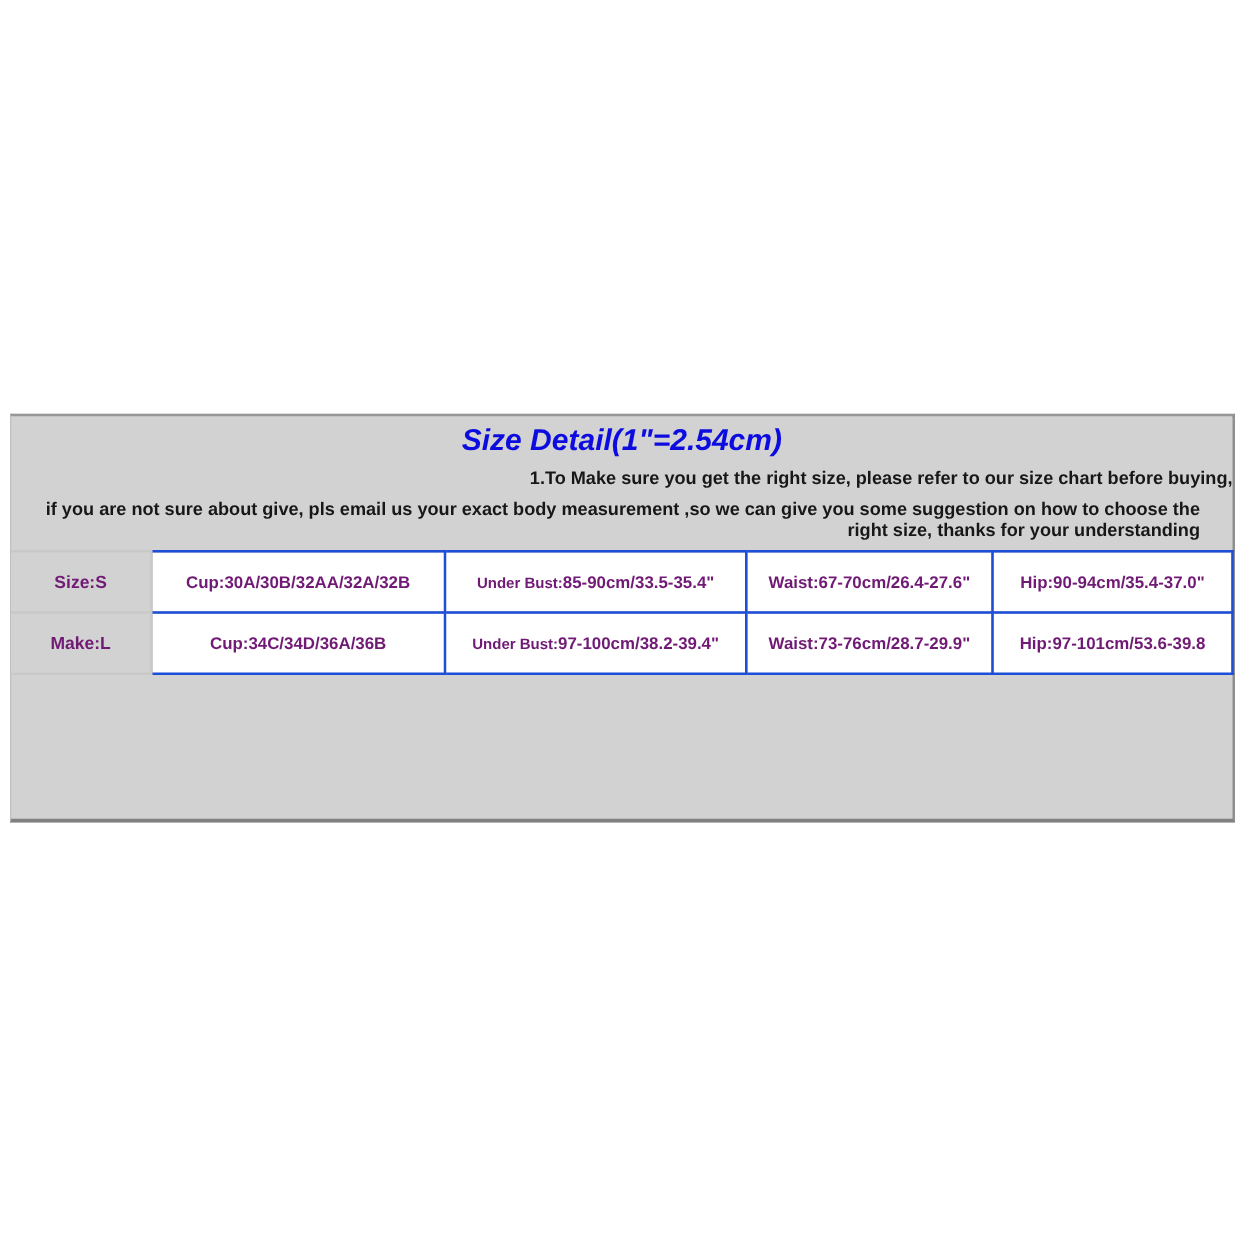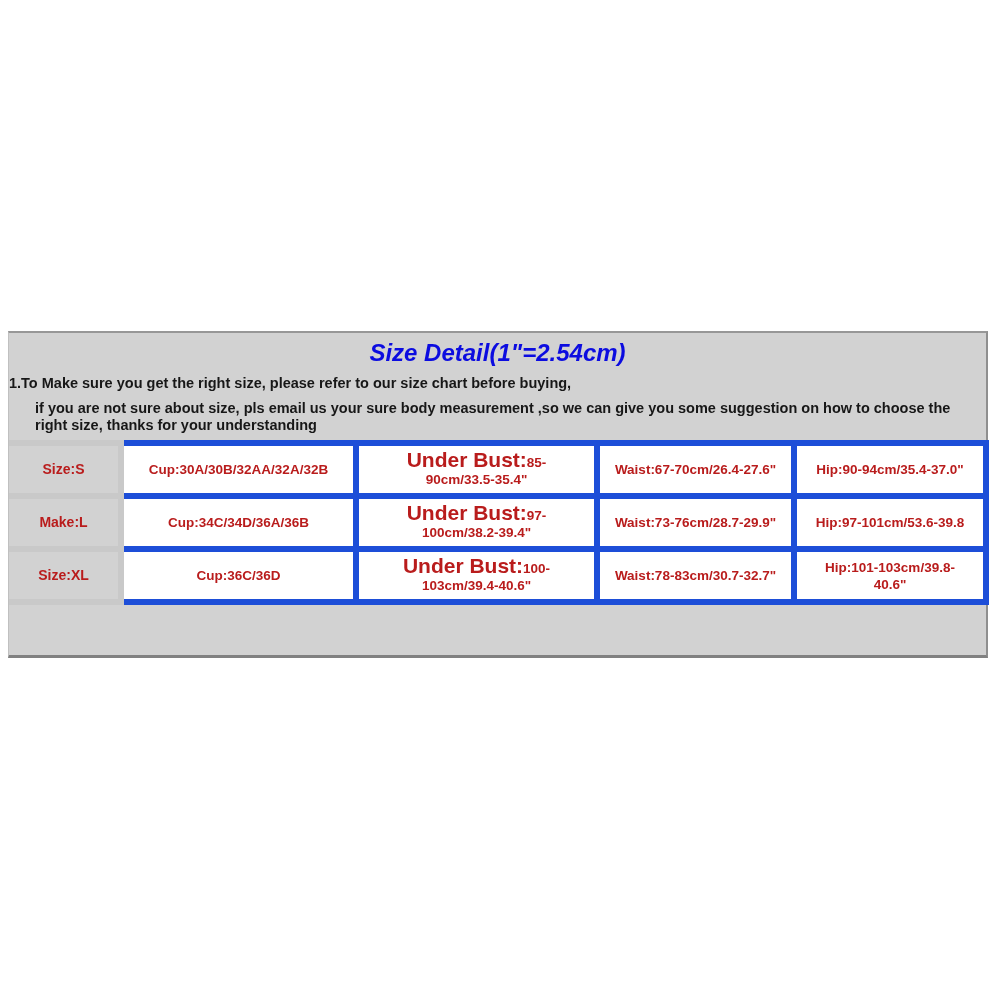--- a/index.html
+++ b/index.html
@@ -32,69 +32,69 @@
   .title {
     margin-top: 6px;
     text-align: center;
     font-size: 24px;
     font-weight: bold;
     font-style: italic;
     color: #0c0ce0;
     letter-spacing: 0px;
   }
   .note {
-    text-align: left;
+    text-align: right;
     font-weight: bold;
     font-size: 14.5px;
     color: #171717;
     line-height: 17px;
   }
   .note1 { margin-top: 8px; }
   .note2 { margin-top: 8px; width: 925px; margin-left: auto; margin-right: auto; }
   .note3 { margin-top: 8px; }
   table.size-table {
     border-collapse: collapse;
     table-layout: fixed;
     width: 977px;
     margin-top: 6px;
   }
   td {
-    border: 6px solid #1d4ed8;
+    border: 2px solid #1d4ed8;
     background: #ffffff;
     text-align: center;
     vertical-align: middle;
     font-weight: bold;
     font-size: 13.5px;
-    color: #b91c1c;
+    color: #701a75;
     height: 47px;
     line-height: 17px;
     padding: 0 6px;
     overflow: hidden;
   }
   td.size-cell {
     background: #d2d2d2;
     border-left: none;
     border-color: #c9c9c9;
     font-size: 14px;
   }
   td.ub-cell { padding: 0 17px; }
   td.waist-cell { padding: 0 14px; }
   td.hip-cell { padding: 0 18px; }
-  .ub-label { font-size: 21px; }
+  .ub-label { font-size: 12px; }
 </style>
 </head>
 <body>
 
 <div class="canvas">
   <div class="panel">
 
     <div class="title" style="color: rgb(12, 12, 224);">Size Detail(1"=2.54cm)</div>
 
     <div class="note note1">1.To Make sure you get the right size, please refer to our size chart before buying,</div>
-    <div class="note note2">if you are not sure about size, pls email us your sure body measurement ,so we can give you some suggestion on how to choose the right size, thanks for your understanding</div>
+    <div class="note note2">if you are not sure about give, pls email us your exact body measurement ,so we can give you some suggestion on how to choose the right size, thanks for your understanding</div>
 
     <table class="size-table">
       <colgroup>
         <col style="width:112px">
         <col style="width:235px">
         <col style="width:241px">
         <col style="width:197px">
         <col style="width:192px">
       </colgroup>
       <tbody>
@@ -105,24 +105,17 @@
           <td class="waist-cell">Waist:67-70cm/26.4-27.6"</td>
           <td class="hip-cell">Hip:90-94cm/35.4-37.0"</td>
         </tr>
         <tr>
           <td class="size-cell">Make:L</td>
           <td class="cup-cell">Cup:34C/34D/36A/36B</td>
           <td class="ub-cell"><span class="ub-label">Under Bust:</span><span>97-100cm/38.2-39.4"</span></td>
           <td class="waist-cell">Waist:73-76cm/28.7-29.9"</td>
           <td class="hip-cell">Hip:97-101cm/53.6-39.8</td>
         </tr>
-        <tr>
-          <td class="size-cell">Size:XL</td>
-          <td class="cup-cell">Cup:36C/36D</td>
-          <td class="ub-cell"><span class="ub-label">Under Bust:</span><span>100-103cm/39.4-40.6"</span></td>
-          <td class="waist-cell">Waist:78-83cm/30.7-32.7"</td>
-          <td class="hip-cell">Hip:101-103cm/39.8-40.6"</td>
-        </tr>
       </tbody>
     </table>
 
   </div>
 </div>
 
 </body></html>

